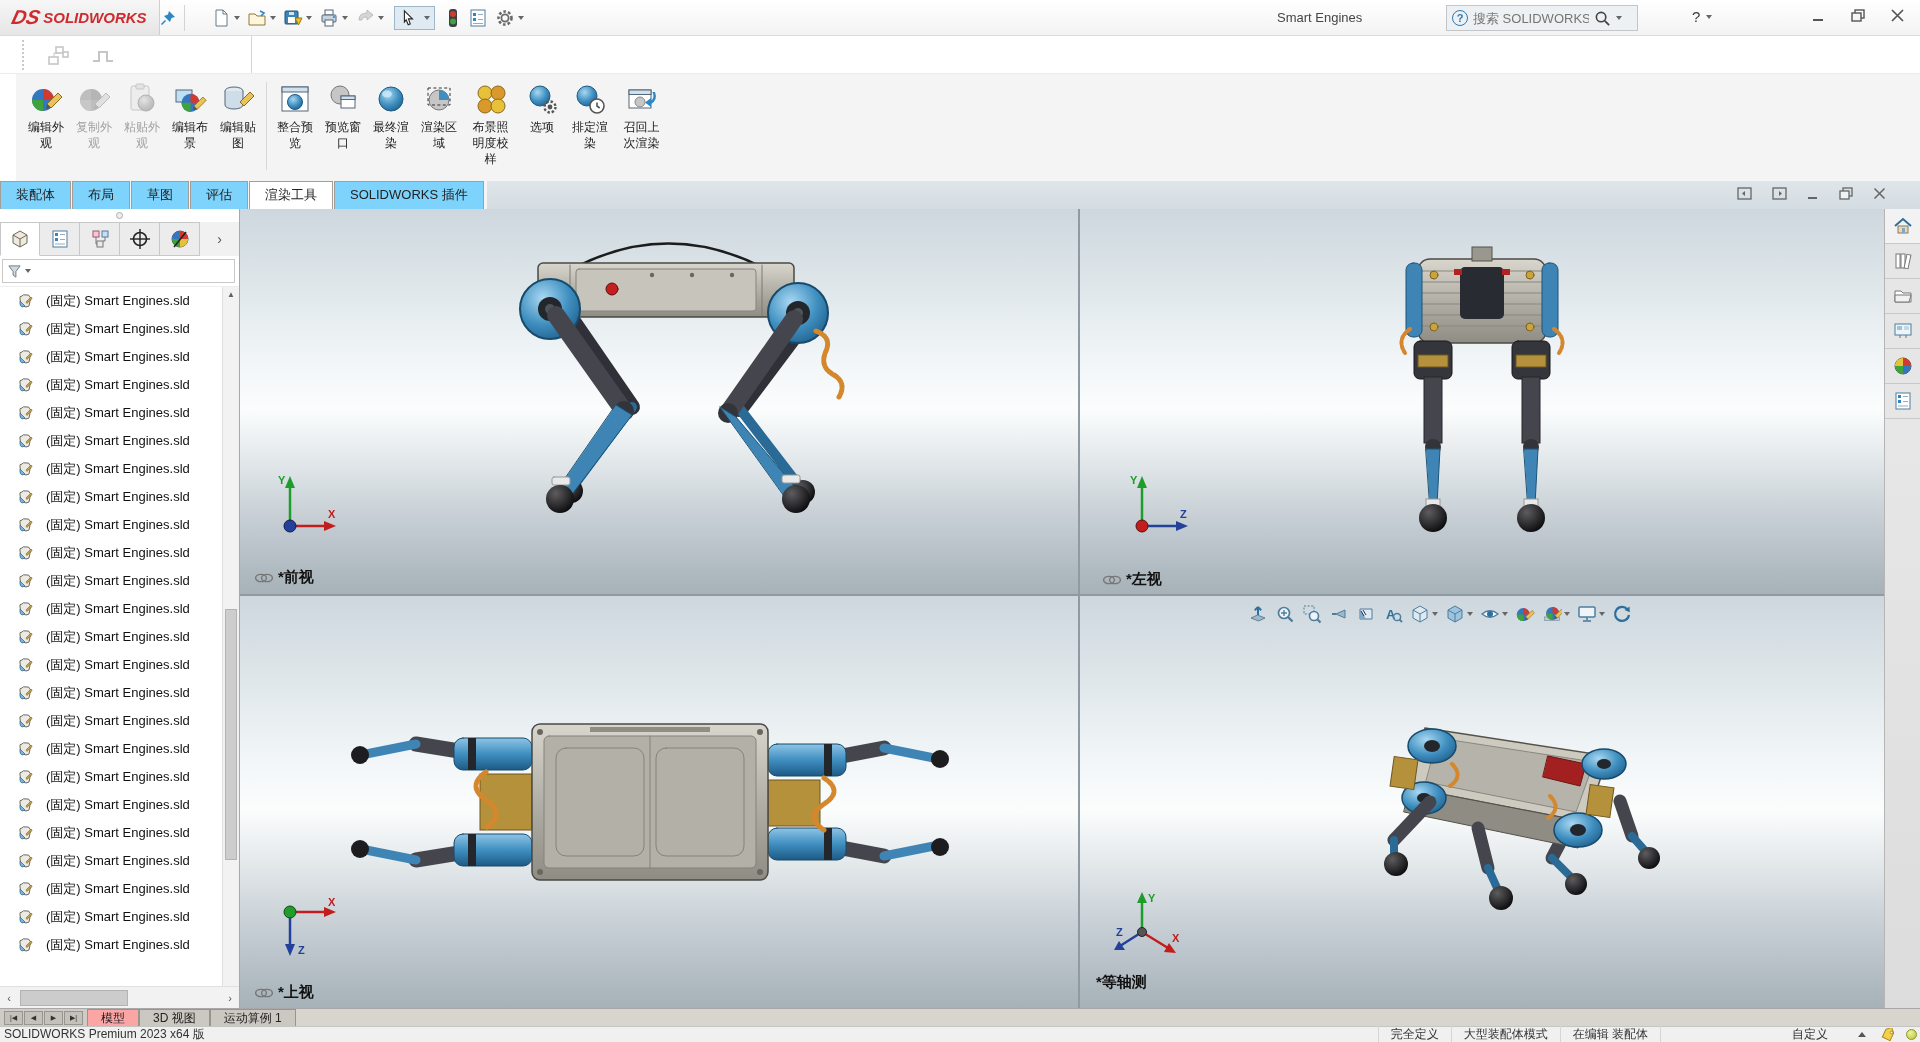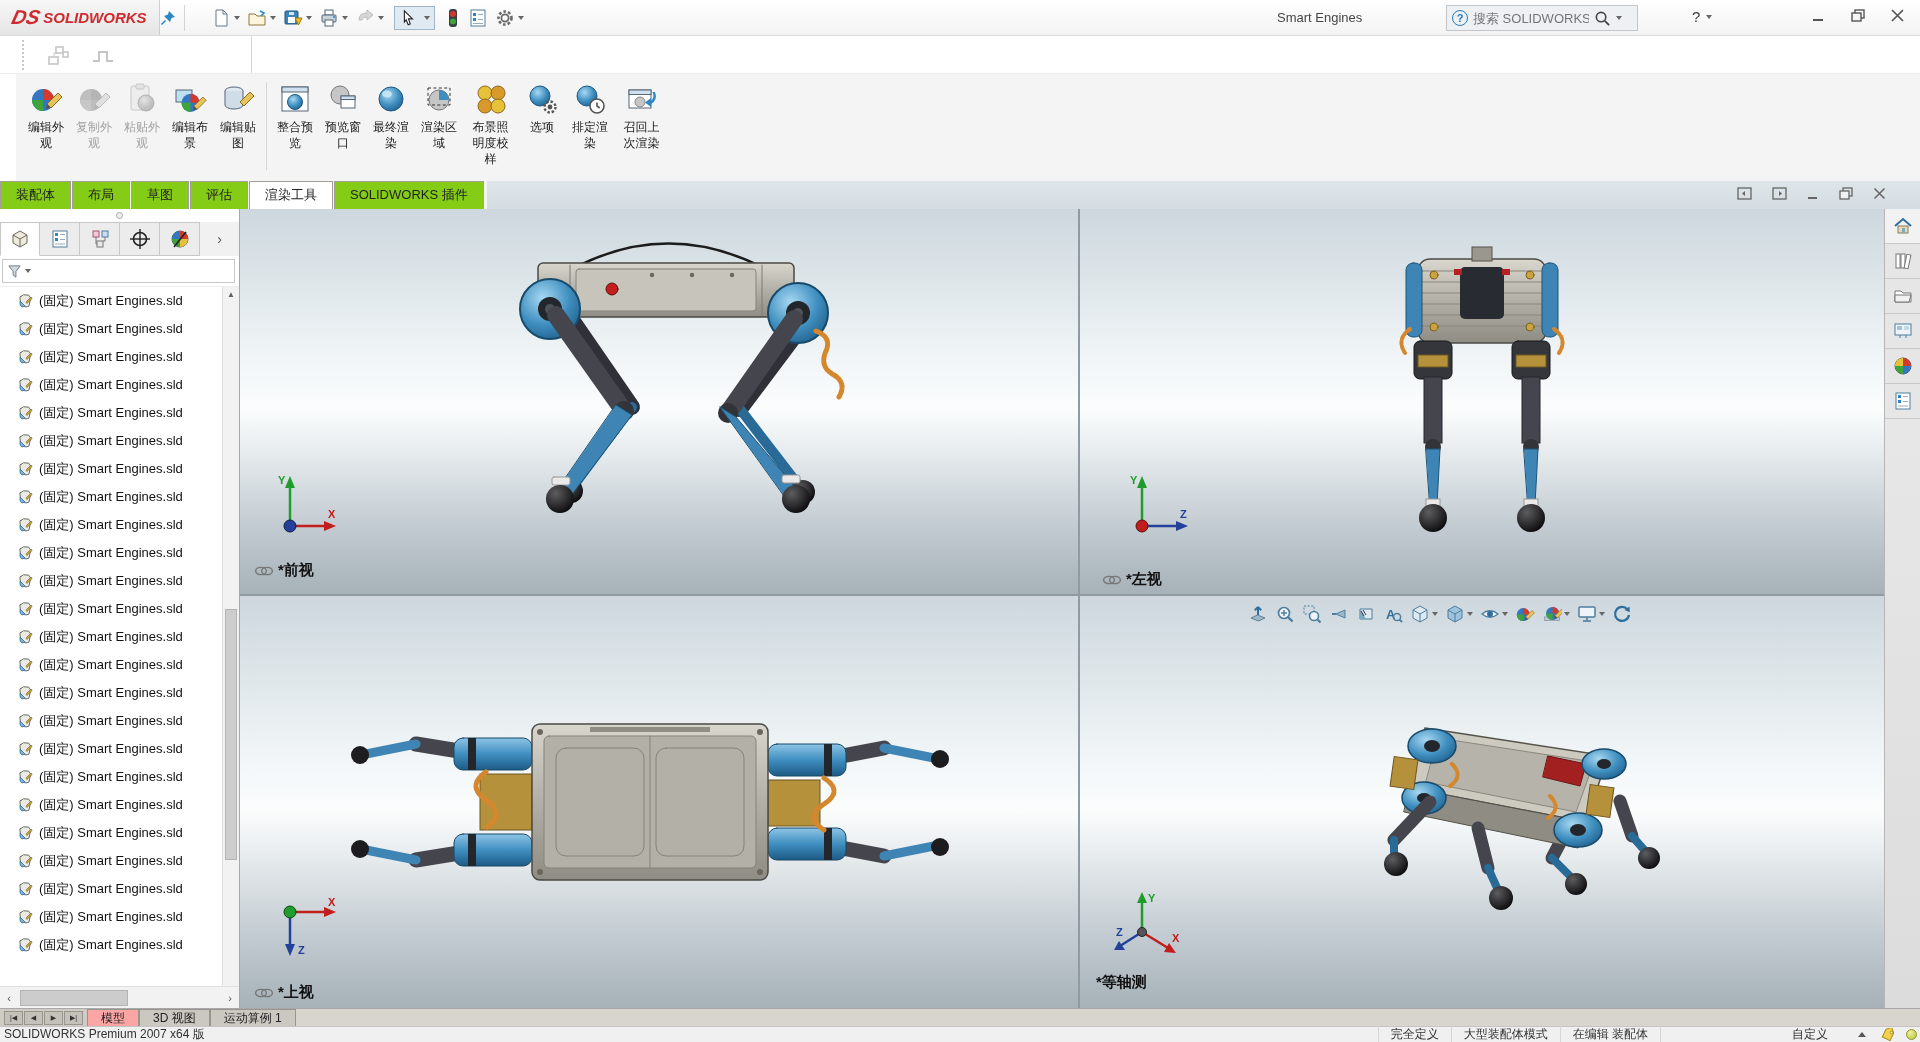--- a/index.html
+++ b/index.html
@@ -30,38 +30,38 @@
 
 #ribbon{position:absolute;left:16px;top:74px;width:1920px;height:107px;background:#f4f4f4;display:flex;padding-left:6px}
 .rbtn{width:48px;display:flex;flex-direction:column;align-items:center;padding-top:8px}
 .rbtn.w3{width:55px}
 .rbtn .rlbl{white-space:pre-line;font-size:12px;line-height:16px;text-align:center;color:#222;margin-top:3px}
 .rbtn.disabled svg{filter:grayscale(1);opacity:.4}
 .rbtn.disabled .rlbl{color:#a2a2a2}
 .rsep{width:1px;background:#d6d6d6;margin:8px 4px;height:88px}
 
 #tabrow{position:absolute;left:0;top:181px;width:1920px;height:28px;display:flex;background:#f4f4f4}
-.ctab{line-height:25px;padding:0 15px;background:#84cc16;border:1px solid #a29f9a;border-bottom:0;margin-right:1px;color:#222}
+.ctab{line-height:25px;padding:0 15px;background:#7dd3fc;border:1px solid #a29f9a;border-bottom:0;margin-right:1px;color:#222}
 .ctab.active{background:#fff}
 .tab-filler{flex:1;background:linear-gradient(#dfe6ea,#d3dce1);position:relative;margin-left:2px}
 #vp-winctl{position:absolute;right:34px;top:6px;display:flex;gap:20px;align-items:center}
 
 #main{position:absolute;left:0;top:209px;width:1920px;height:799px}
 #leftpanel{position:absolute;left:0;top:0;width:240px;height:799px;background:#fff;border-right:1px solid #a8a8a8}
 #lp-split{height:13px;display:flex;align-items:center;justify-content:center}
 #lp-split i{width:7px;height:7px;border:1px solid #aaa;border-radius:50%;background:#eee}
 #ptabs{height:34px;display:flex;background:#f1f1f1}
 .ptab{width:40px;height:34px;border:1px solid #c8c8c8;border-left:0;background:#ececec;display:flex;align-items:center;justify-content:center}
 .ptab:first-child{border-left:1px solid #c8c8c8}
 .ptab.active{background:#fff;border-bottom:1px solid #fff}
 .ptab-more{flex:1;display:flex;align-items:center;justify-content:center;color:#555;font-size:14px}
 #filter-row{height:31px;padding:3px 4px 3px 2px;border-bottom:1px solid #eee}
 #filter-box{height:24px;border:1px solid #c8c8c8;display:flex;align-items:center;padding-left:4px;gap:3px;background:#fff}
 #tree{position:absolute;left:0;top:78px;bottom:22px;right:17px;overflow:hidden}
-.trow{display:flex;align-items:center;height:28px;padding-left:17px;gap:6px;white-space:nowrap}
+.trow{display:flex;align-items:center;height:28px;padding-left:17px;gap:13px;white-space:nowrap}
 .trow .tlabel{font-size:13px;color:#111}
 #vscroll{position:absolute;right:0;top:78px;bottom:22px;width:17px;background:#f2f2f2;border-left:1px solid #e0e0e0}
 #vscroll .arr{height:15px;display:flex;align-items:center;justify-content:center;font-size:8px;color:#606060}
 #vthumb{position:absolute;left:2px;right:2px;top:46%;height:36%;background:#cdcdcd;border:1px solid #b3b3b3}
 #hscroll{position:absolute;left:0;bottom:0;height:22px;width:239px;background:#f2f2f2;border-top:1px solid #e0e0e0;display:flex;align-items:center}
 #hscroll .arr{width:18px;text-align:center;color:#555;font-size:11px}
 #hthumb{width:108px;height:16px;background:#ccc;border:1px solid #b3b3b3;margin-left:2px}
 #hscroll .sp{flex:1}
 
 #graphics{position:absolute;left:240px;top:0;width:1644px;height:799px}
@@ -689,21 +689,21 @@
       </svg>
       <svg class="triad" style="left:36px;bottom:58px" width="64" height="66" viewBox="0 0 64 66">
         <line x1="14" y1="56" x2="14" y2="16" stroke="#1f9d2c" stroke-width="2.5"></line>
           <polygon points="14,6 9,18 19,18" fill="#1f9d2c"></polygon>
         <line x1="14" y1="56" x2="50" y2="56" stroke="#c21d1d" stroke-width="2.5"></line>
           <polygon points="60,56 48,51 48,61" fill="#c21d1d"></polygon>
         <circle cx="14" cy="56" r="6" fill="#23409a" stroke="#101c4a"></circle>
         <text x="2" y="14" font-size="11" fill="#1f9d2c" font-weight="bold">Y</text>
         <text x="52" y="48" font-size="11" fill="#c21d1d" font-weight="bold">X</text>
       </svg>
-      <div class="vplabel" style="left:14px;bottom:14px">
+      <div class="vplabel" style="left:14px;bottom:7px">
         <svg class="chain" width="20" height="10" viewBox="0 0 20 10">
             <ellipse cx="7" cy="5" rx="5.4" ry="3.6" fill="none" stroke="#777" stroke-width="1.4"></ellipse>
             <ellipse cx="13" cy="5" rx="5.4" ry="3.6" fill="none" stroke="#777" stroke-width="1.4"></ellipse>
           </svg>
         <span>*前视</span>
       </div>
     </div>
 
     <div class="vp" id="vp-tr">
       <svg class="model" width="804" height="385" viewBox="0 0 804 385">
@@ -1019,21 +1019,21 @@
     <span>◀</span>
     <span>▶</span>
     <span>▶|</span>
   </div>
   <span class="btab active">模型</span>
   <span class="btab">3D 视图</span>
   <span class="btab">运动算例 1</span>
 </div>
 
 <div id="statusbar">
-  <span class="lft">SOLIDWORKS Premium 2007 x64 版</span>
+  <span class="lft">SOLIDWORKS Premium 2023 x64 版</span>
   <div class="rgt">
     <span class="sitem">完全定义</span>
     <span class="sitem">大型装配体模式</span>
     <span class="sitem">在编辑 装配体</span>
     <span class="sitem" style="width:120px"></span>
     <span class="sitem" style="border-left:0">自定义</span>
     <i class="upcaret"></i>
     <svg width="16" height="14" viewBox="0 0 16 14" style="margin-left:14px">
         <path d="M2 7 L8 1 H14 V7 L8 13 Z" fill="#f2d24b" stroke="#a8881e" transform="rotate(-20 8 7)"></path>
         <circle cx="11.5" cy="4.5" r="1.3" fill="#fff" stroke="#a8881e"></circle>

